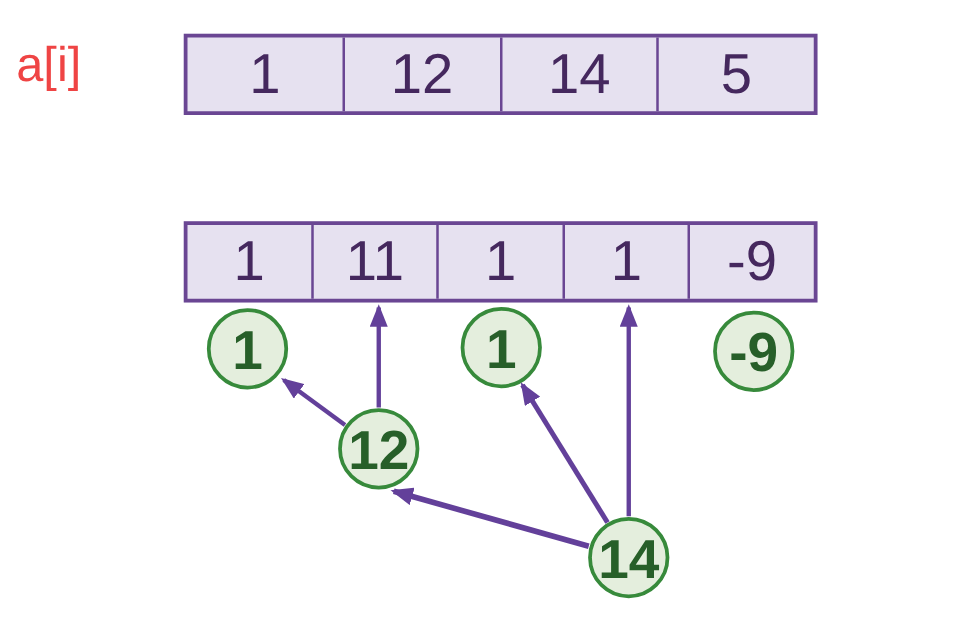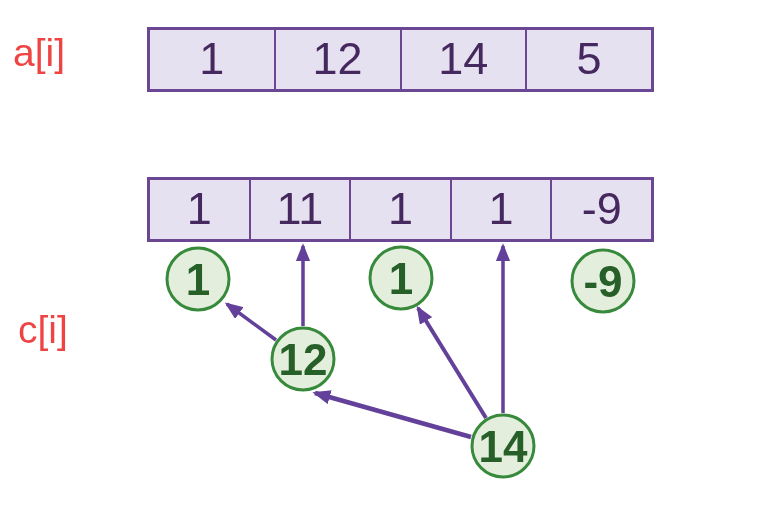--- a/index.html
+++ b/index.html
@@ -34,21 +34,20 @@
     font-family:"Liberation Sans",sans-serif;
   }
   .arrow{stroke:#63409a;fill:none;}
 </style>
 </head>
 <body>
 
 <div class="stage">
 
   <div class="row-label" id="label-a">a[i]</div>
-  <div class="row-label" id="label-c">c[i]</div>
 
   <div class="array" id="array-a">
     <div class="cell">1</div>
     <div class="cell">12</div>
     <div class="cell">14</div>
     <div class="cell">5</div>
   </div>
 
   <div class="array" id="array-b">
     <div class="cell">1</div>

